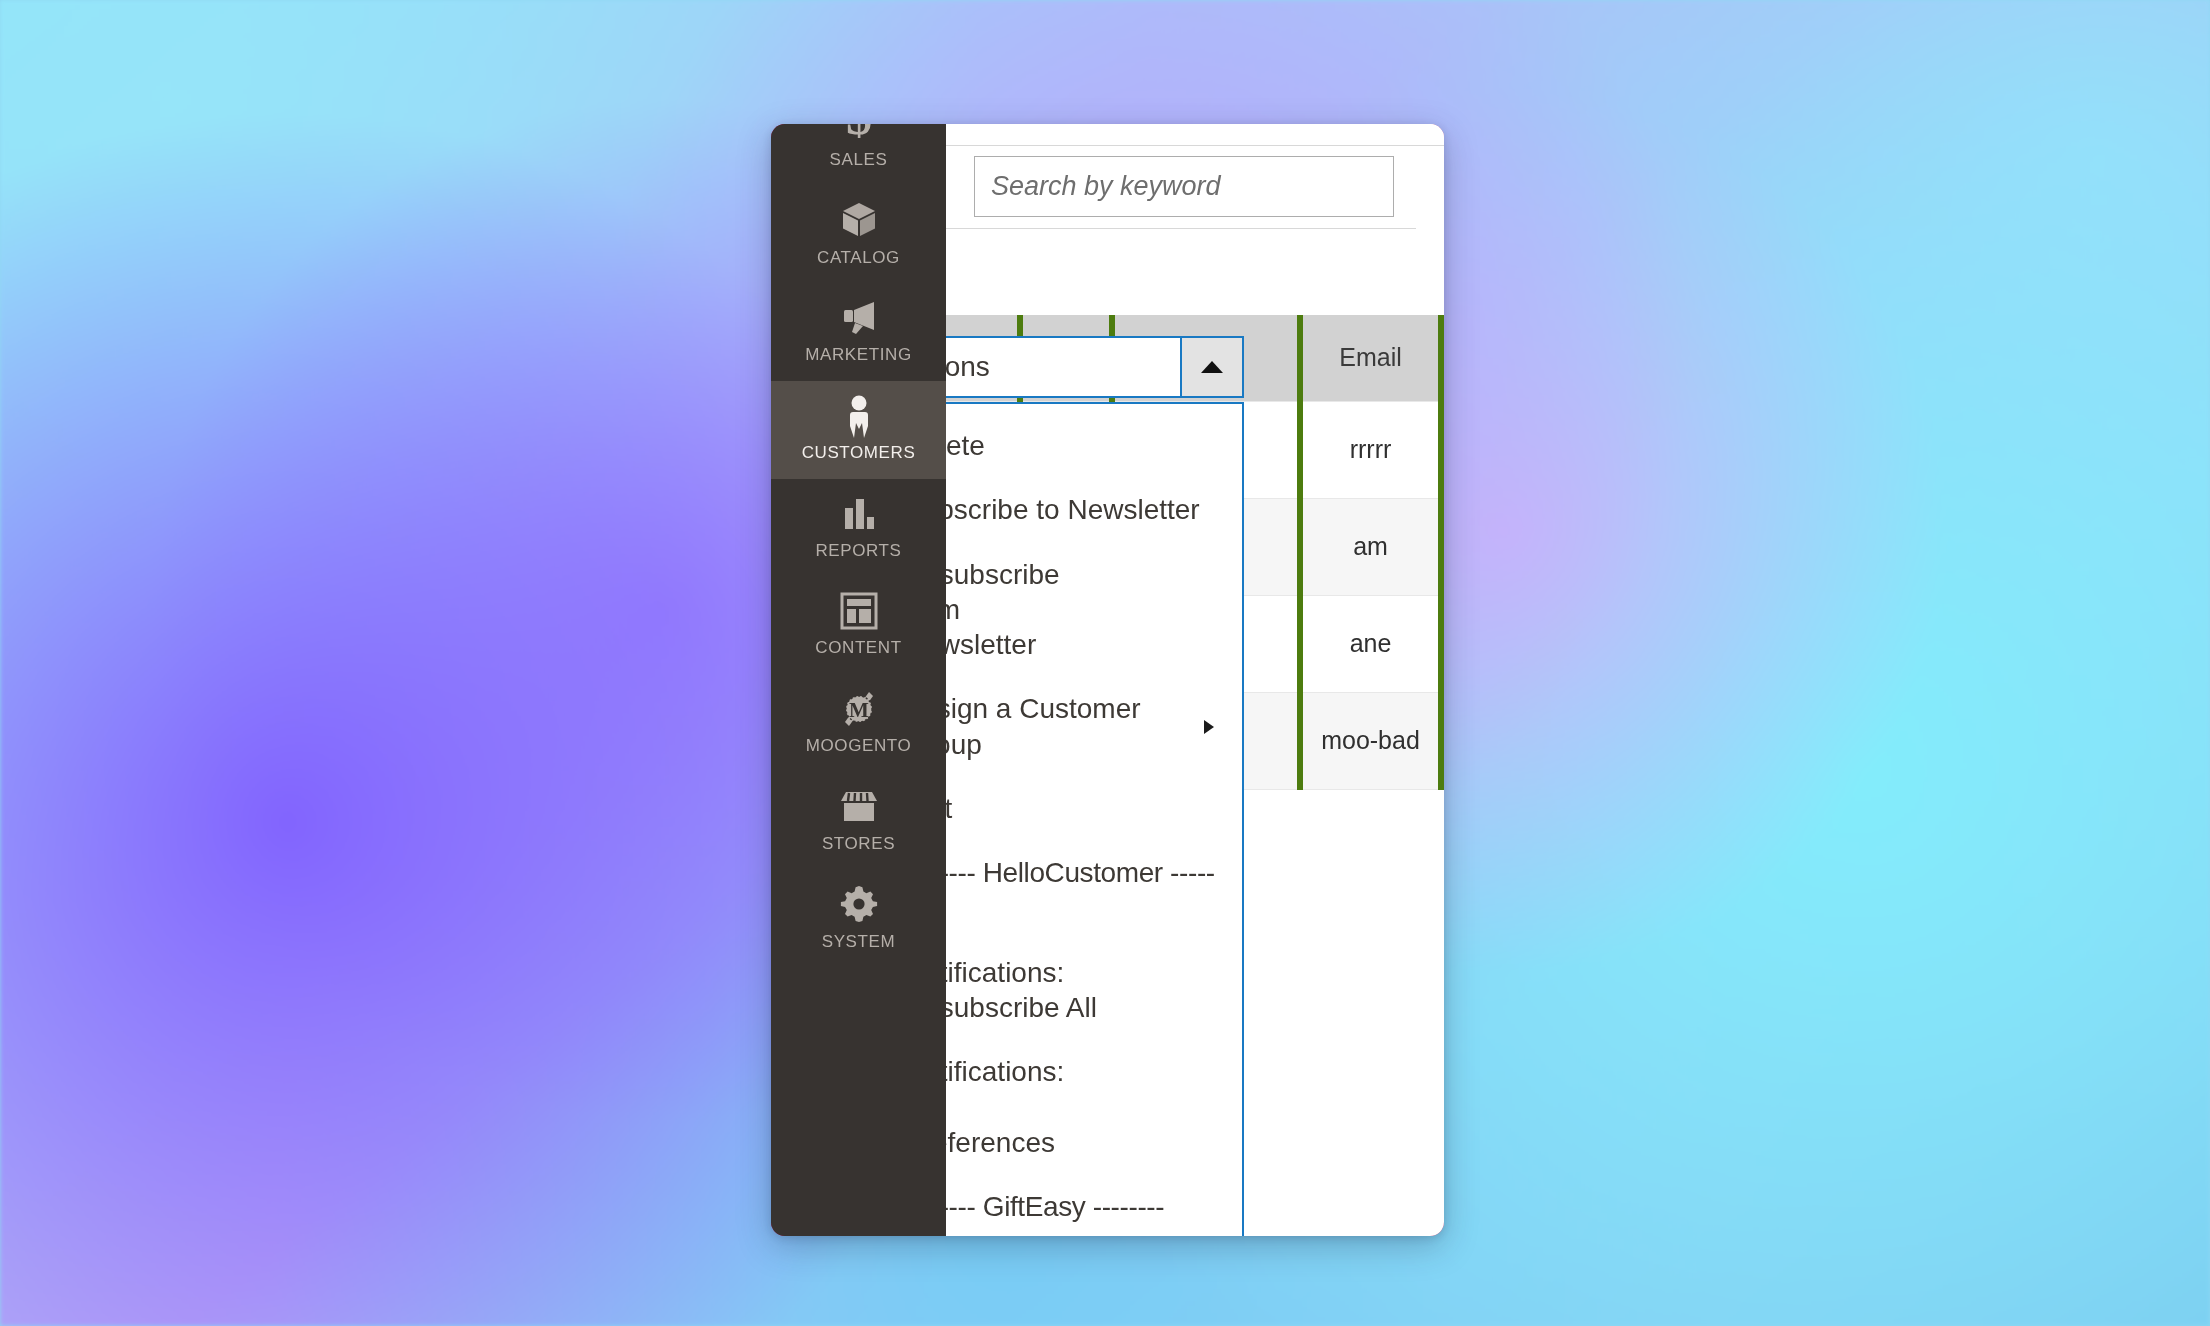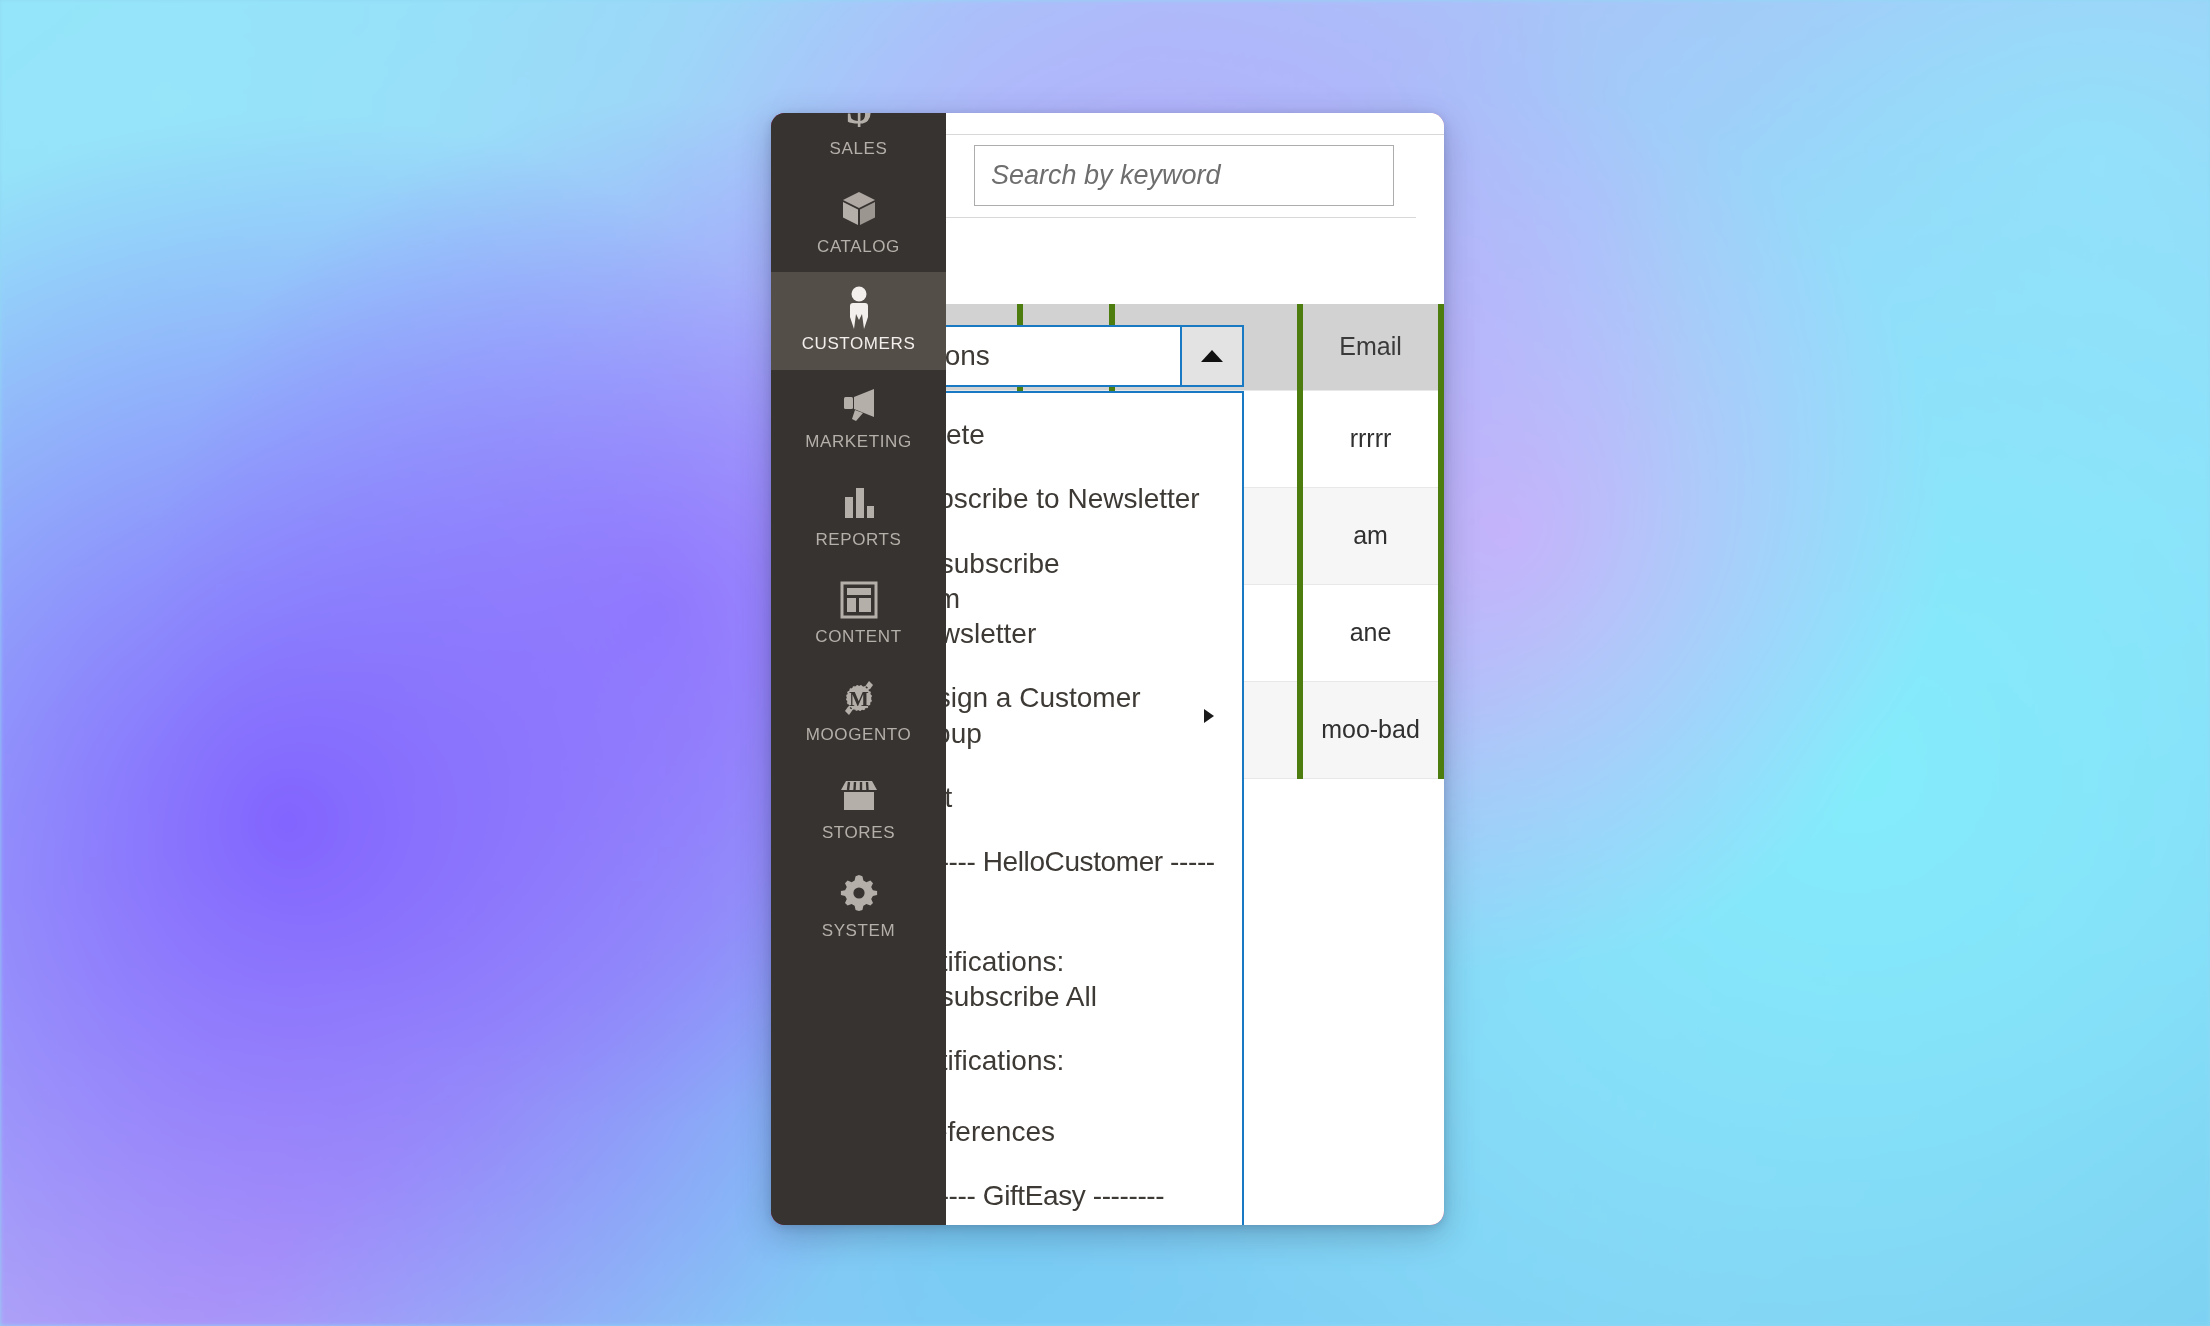--- a/index.html
+++ b/index.html
@@ -30,21 +30,21 @@
       radial-gradient(circle at 8% 8%, rgba(150,230,250,0.9) 0%, rgba(150,230,250,0.0) 34%),
       radial-gradient(circle at 45% 92%, rgba(118,205,245,0.95) 0%, rgba(118,205,245,0.0) 42%),
       linear-gradient(142deg, #8fe4f7 0%, #a9c4f8 28%, #b9a8f6 48%, #8fd0f5 72%, #7cc9ef 100%);
     filter: blur(2px);
   }
 
   
   #app-window {
     position: absolute;
     left: 771px;
-    top: 113px;
+    top: 124px;
     width: 673px;
     height: 1112px;
     border-radius: 14px;
     background: #be185d;
     box-shadow: 0 10px 34px rgba(30,40,70,0.28), 0 2px 8px rgba(30,40,70,0.16);
     overflow: hidden;
     display: flex;
   }
 
   
@@ -268,41 +268,41 @@
           <g fill="#b5afa9">
             <path d="M20 3 L36 11 L20 19 L4 11 Z" opacity="0.95"></path>
             <path d="M4 13 L19 20.5 L19 36 L4 28.5 Z"></path>
             <path d="M21 20.5 L36 13 L36 28.5 L21 36 Z" opacity="0.8"></path>
           </g>
         </svg>
       </span>
       <span class="nav-label">CATALOG</span>
     </div>
 
+    <div class="nav-item">
+      <span class="nav-icon">
+        <svg width="42" height="38" viewBox="0 0 42 38">
+          <g fill="#b5afa9">
+            <path d="M36 3 L36 31 L16 23 L16 11 Z"></path>
+            <rect x="6" y="11" width="9" height="12" rx="1.5"></rect>
+            <path d="M17 24 L25 27 L18 35 L14 33 Z"></path>
+          </g>
+        </svg>
+      </span>
+      <span class="nav-label">MARKETING</span>
+    </div>
+
     <div class="nav-item active">
       <span class="nav-icon">
         <svg width="32" height="44" viewBox="0 0 32 44">
           <circle cx="16" cy="8" r="7.5" fill="#f3efec"></circle>
           <path d="M7 20 Q7 17 10 17 L22 17 Q25 17 25 20 L25 31 L21 43 L19 28 L16 34 L13 28 L11 43 L7 31 Z" fill="#f3efec"></path>
         </svg>
       </span>
       <span class="nav-label">CUSTOMERS</span>
-    </div>
-
-    <div class="nav-item">
-      <span class="nav-icon">
-        <svg width="42" height="38" viewBox="0 0 42 38">
-          <g fill="#b5afa9">
-            <path d="M36 3 L36 31 L16 23 L16 11 Z"></path>
-            <rect x="6" y="11" width="9" height="12" rx="1.5"></rect>
-            <path d="M17 24 L25 27 L18 35 L14 33 Z"></path>
-          </g>
-        </svg>
-      </span>
-      <span class="nav-label">MARKETING</span>
     </div>
 
     <div class="nav-item">
       <span class="nav-icon">
         <svg width="38" height="38" viewBox="0 0 38 38">
           <g fill="#b5afa9">
             <rect x="5" y="13" width="8" height="21"></rect>
             <rect x="16" y="4" width="8" height="30"></rect>
             <rect x="27" y="22" width="7" height="12"></rect>
           </g>

